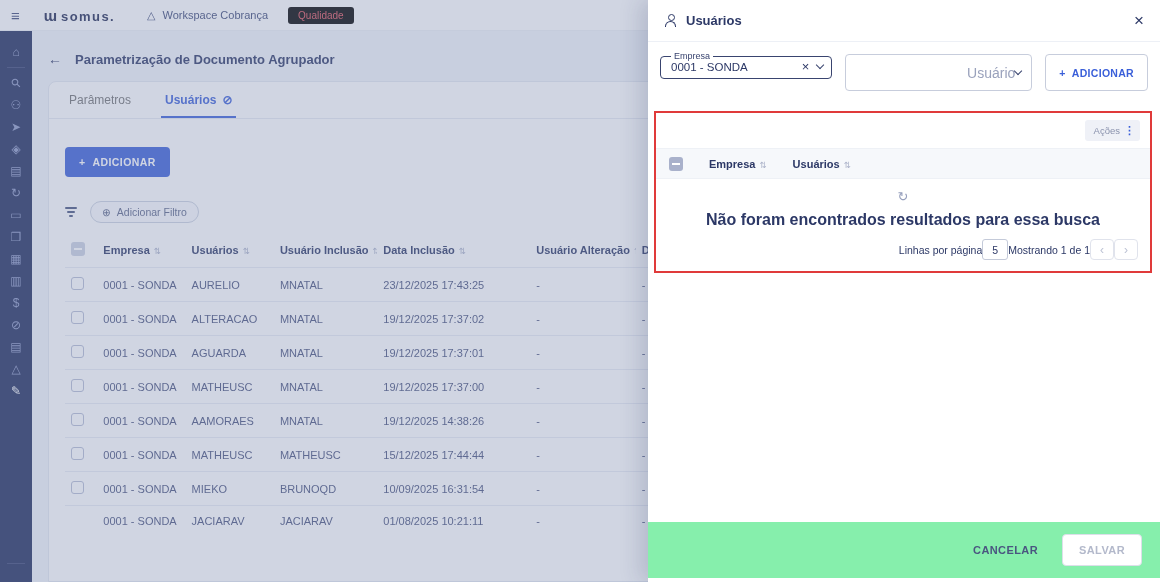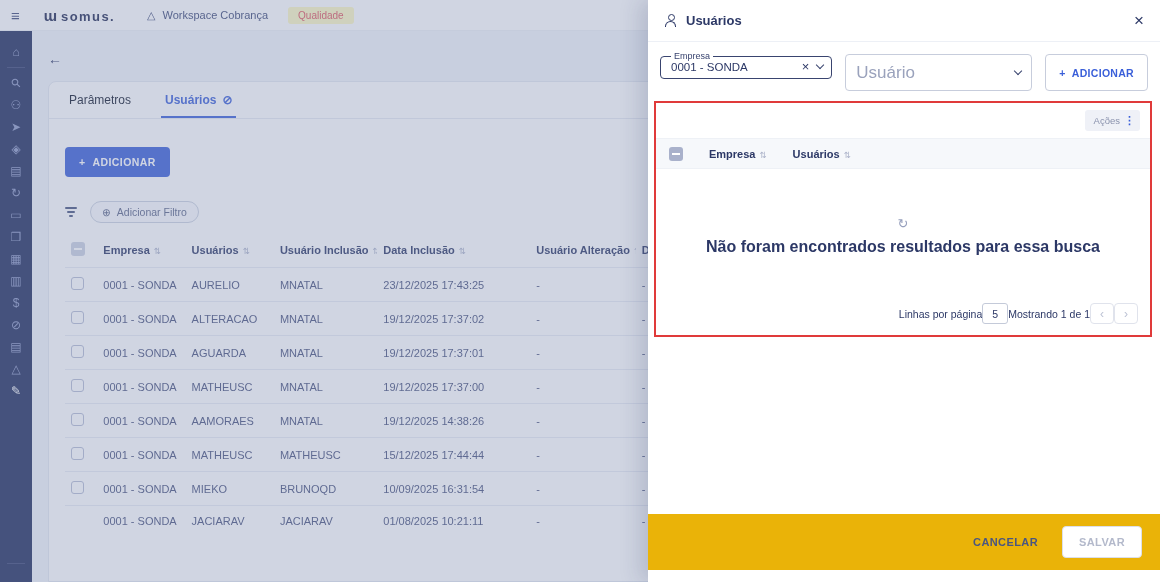--- a/index.html
+++ b/index.html
@@ -8,21 +8,21 @@
 
   
   .topbar{position:absolute;top:0;left:0;width:100%;height:31px;background:#fff;
     border-bottom:1px solid #eef0f5;display:flex;align-items:center;padding-left:11px;z-index:5;}
   .burger{font-size:15px;color:#3e4a78;margin-right:24px;cursor:pointer;}
   .brand{display:flex;align-items:baseline;gap:4px;color:#222b54;font-weight:bold;
     font-size:13px;letter-spacing:1.4px;margin-right:32px;}
   .brand .mark{font-size:15px;letter-spacing:0;}
   .workspace{display:flex;align-items:center;gap:7px;font-size:11px;color:#3e4a78;margin-right:20px;cursor:pointer;}
   .ws-icon{font-size:11px;color:#3e4a78;}
-  .badge{background:#fef9c3;color:#e05661;font-size:10px;padding:3px 10px;border-radius:3px;}
+  .badge{background:#000000;color:#e05661;font-size:10px;padding:3px 10px;border-radius:3px;}
 
   
   .sidebar{position:absolute;left:0;top:31px;bottom:0;width:32px;background:#1f2c5c;z-index:6;
     display:flex;flex-direction:column;align-items:center;padding-top:10px;}
   .sidebar-icons{display:flex;flex-direction:column;align-items:center;width:100%;}
   .s-icon{width:100%;height:22px;display:flex;align-items:center;justify-content:center;
     font-size:12px;color:#8d99c6;cursor:pointer;}
   .s-icon.active{color:#ffffff;}
   .s-icon.rot{transform:rotate(-45deg);}
   .s-divider{width:18px;height:1px;background:#3a4677;margin:4px 0;}
@@ -31,21 +31,21 @@
 
   
   .main{position:absolute;left:32px;top:31px;right:0;bottom:0;background:#f3f5fa;
     padding:12px 16px 0;z-index:1;display:flex;flex-direction:column;overflow:hidden;}
   .page-head{display:flex;align-items:center;gap:13px;margin:8px 0 14px;
     color:#2c3866;font-size:13px;font-weight:bold;flex:none;}
   .back-arrow{font-size:14px;cursor:pointer;}
   .card{background:#fff;border:1px solid #e4e8f1;border-radius:8px 8px 0 0;flex:1;min-height:0;overflow:hidden;}
   .card-head{padding:13px 16px;font-size:12.5px;font-weight:bold;color:#2c3866;border-bottom:1px solid #eceff6;}
   .tabs{display:flex;padding:0 16px;border-bottom:1px solid #e7eaf2;}
-  .tab{padding:11px 4px;margin-right:26px;font-size:12px;color:#0f172a;display:flex;
+  .tab{padding:11px 4px;margin-right:26px;font-size:12px;color:#737373;display:flex;
     align-items:center;gap:6px;cursor:pointer;}
   .tab.active{color:#3a5fd9;font-weight:bold;box-shadow:inset 0 -2px 0 #3a5fd9;}
   .section{padding:14px 16px 0;}
   .sec-title{font-size:12.5px;font-weight:bold;color:#2c3866;}
   .sec-sub{font-size:11.5px;color:#5c6689;margin-top:7px;}
   .btn-primary{margin-top:14px;display:inline-flex;align-items:center;gap:7px;background:#3a5fd9;
     color:#fff;border:none;border-radius:4px;font-size:10.5px;font-weight:bold;letter-spacing:.4px;
     padding:9px 14px;font-family:inherit;cursor:pointer;}
   .filter-row{display:flex;align-items:center;gap:13px;margin-top:24px;}
   .filter-lines{display:inline-flex;flex-direction:column;gap:2.5px;align-items:center;cursor:pointer;}
@@ -82,44 +82,44 @@
   .d-form{display:flex;align-items:flex-start;gap:13px;padding:9px 12px 8px;}
   fieldset.field{border:1px solid #39446f;border-radius:4px;width:175px;padding:0 8px 5px 10px;cursor:pointer;}
   fieldset.field legend{font-size:9px;color:#39446f;padding:0 3px;}
   .f-in{display:flex;align-items:center;margin-top:-1px;}
   .field-value{flex:1;font-size:11.5px;color:#2c3866;}
   .clear-x{font-size:13px;color:#2c3866;margin-right:8px;cursor:pointer;line-height:1;}
   .chev{width:6px;height:6px;border-right:1.5px solid #39446f;border-bottom:1.5px solid #39446f;
     transform:rotate(45deg);margin-top:-4px;flex:none;}
   .select{width:190px;height:37px;border:1px solid #c7cddc;border-radius:4px;display:flex;
     align-items:center;padding:0 10px;margin-top:3px;cursor:pointer;}
-  .placeholder{flex:1;font-size:17px;color:#9aa2bc;}
+  .placeholder{flex:1;font-size:14px;color:#9aa2bc;text-align:right;}
   .btn-outline{height:37px;border:1px solid #c7cddc;border-radius:4px;background:#fff;color:#3a5fd9;
     font-weight:bold;font-size:10.5px;letter-spacing:.3px;display:inline-flex;align-items:center;
     gap:6px;padding:0 13px;font-family:inherit;margin-top:3px;cursor:pointer;}
-  .red-zone{margin:2px 8px 0 6px;border:2px solid #e03a3a;height:236px;display:flex;
+  .red-zone{margin:12px 8px 0 6px;border:2px solid #e03a3a;height:162px;display:flex;
     flex-direction:column;padding:7px 0 11px;}
   .az-row{display:flex;justify-content:flex-end;padding:0 10px;}
   .btn-actions{display:inline-flex;align-items:center;gap:4px;background:#eff1f7;border:none;
     border-radius:3px;color:#8a92ad;font-size:9.5px;padding:4px 5px 4px 9px;font-family:inherit;cursor:pointer;}
   .btn-actions .dots{color:#3a5fd9;font-weight:bold;font-size:11px;}
   .d-thead{margin-top:7px;background:#f6f8fb;border-top:1px solid #eef1f6;border-bottom:1px solid #eef1f6;
     height:31px;display:flex;align-items:center;padding:0 13px;gap:26px;}
   .d-col{font-size:11px;font-weight:bold;color:#2c3866;cursor:pointer;}
   .d-empty{flex:1;display:flex;flex-direction:column;align-items:center;justify-content:center;gap:7px;}
   .refresh{font-size:13px;color:#97a0bd;}
   .empty-text{font-size:16px;font-weight:bold;color:#2c3866;}
   .d-pagination{display:flex;align-items:center;justify-content:flex-end;padding:0 12px;
     font-size:10.5px;color:#2c3866;}
   .rpp-box{width:26px;height:21px;border:1px solid #c4cad9;border-radius:3px;display:inline-flex;
     align-items:center;justify-content:center;font-size:10.5px;color:#2c3866;cursor:text;}
   .page-btn{width:24px;height:21px;border:1px solid #e0e3ec;border-radius:4px;background:#fff;
     color:#bcc2d4;font-size:12px;display:inline-flex;align-items:center;justify-content:center;cursor:pointer;}
-  .d-footer{position:absolute;left:0;right:0;bottom:12px;height:56px;display:flex;align-items:center;
-    justify-content:flex-end;gap:24px;padding:0 18px;background:#eab308;}
+  .d-footer{position:absolute;left:0;right:0;bottom:4px;height:56px;display:flex;align-items:center;
+    justify-content:flex-end;gap:24px;padding:0 18px;background:#86efac;}
   .btn-cancel{background:none;border:none;color:#4a5680;font-weight:bold;font-size:11px;
     letter-spacing:.4px;font-family:inherit;cursor:pointer;}
   .btn-save{background:#fff;border:1px solid #dcdfe9;border-radius:4px;color:#b3b9cb;font-weight:bold;
     font-size:11px;letter-spacing:.4px;padding:9px 16px;font-family:inherit;cursor:pointer;}
 </style>
 </head>
 <body>
 
 <div class="app">
 
@@ -156,20 +156,21 @@
         <span class="s-icon">△</span>
         <span class="s-icon active">✎</span>
       </div>
     <div class="s-spacer"></div>
     <div class="s-divider bottom"></div>
   </nav>
 
   <main class="main">
     <div class="page-head">
       <span class="back-arrow">←</span>
+      <span>Parametrização de Documento Agrupador</span>
     </div>
 
     <section class="card">
 
       <div class="tabs">
         <div class="tab">
           <span>Parâmetros</span>
         </div>
         <div class="tab active">
           <span>Usuários</span>

